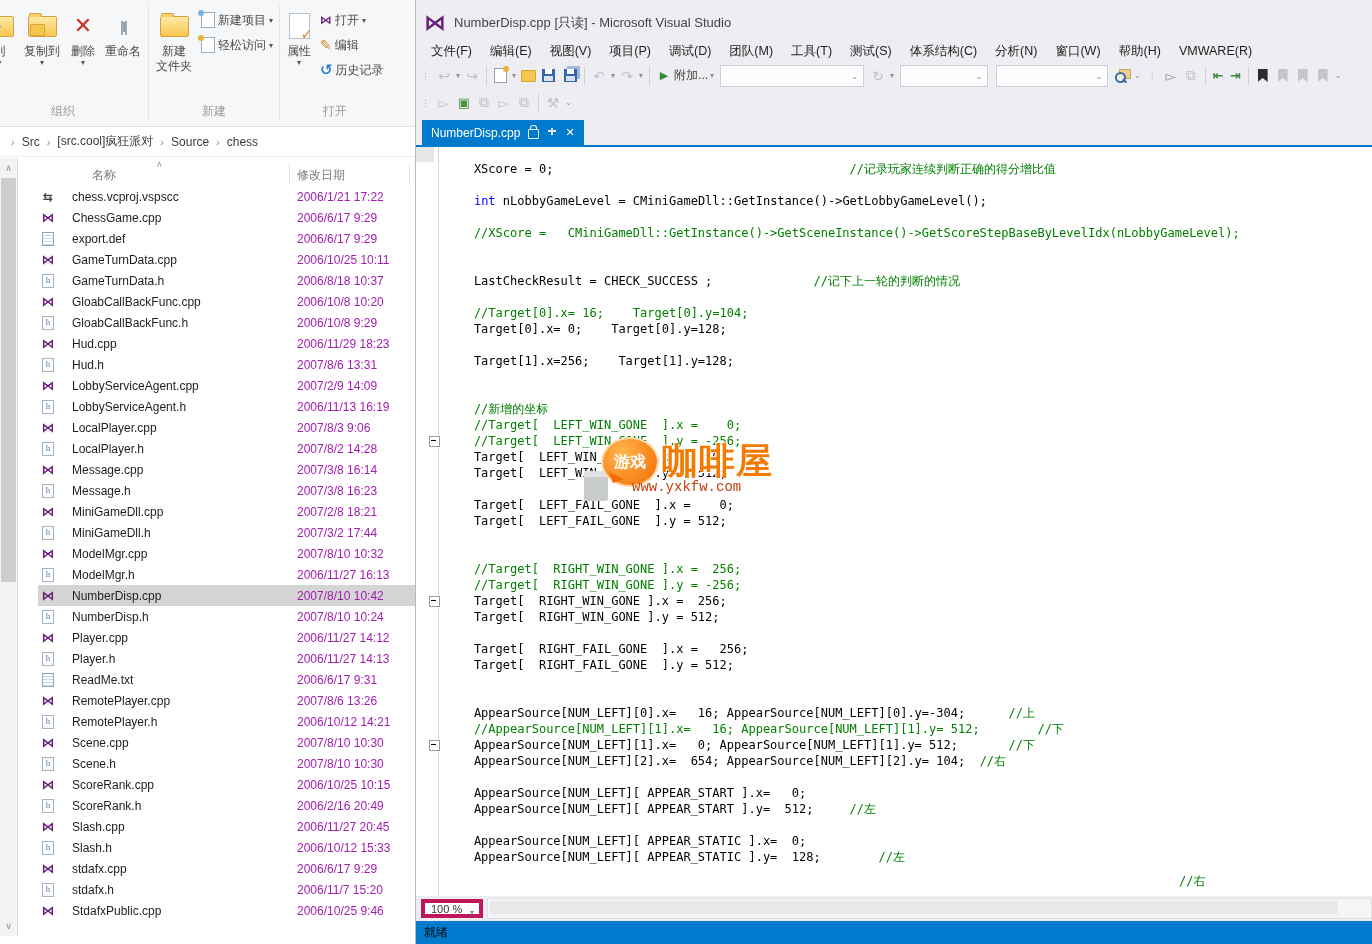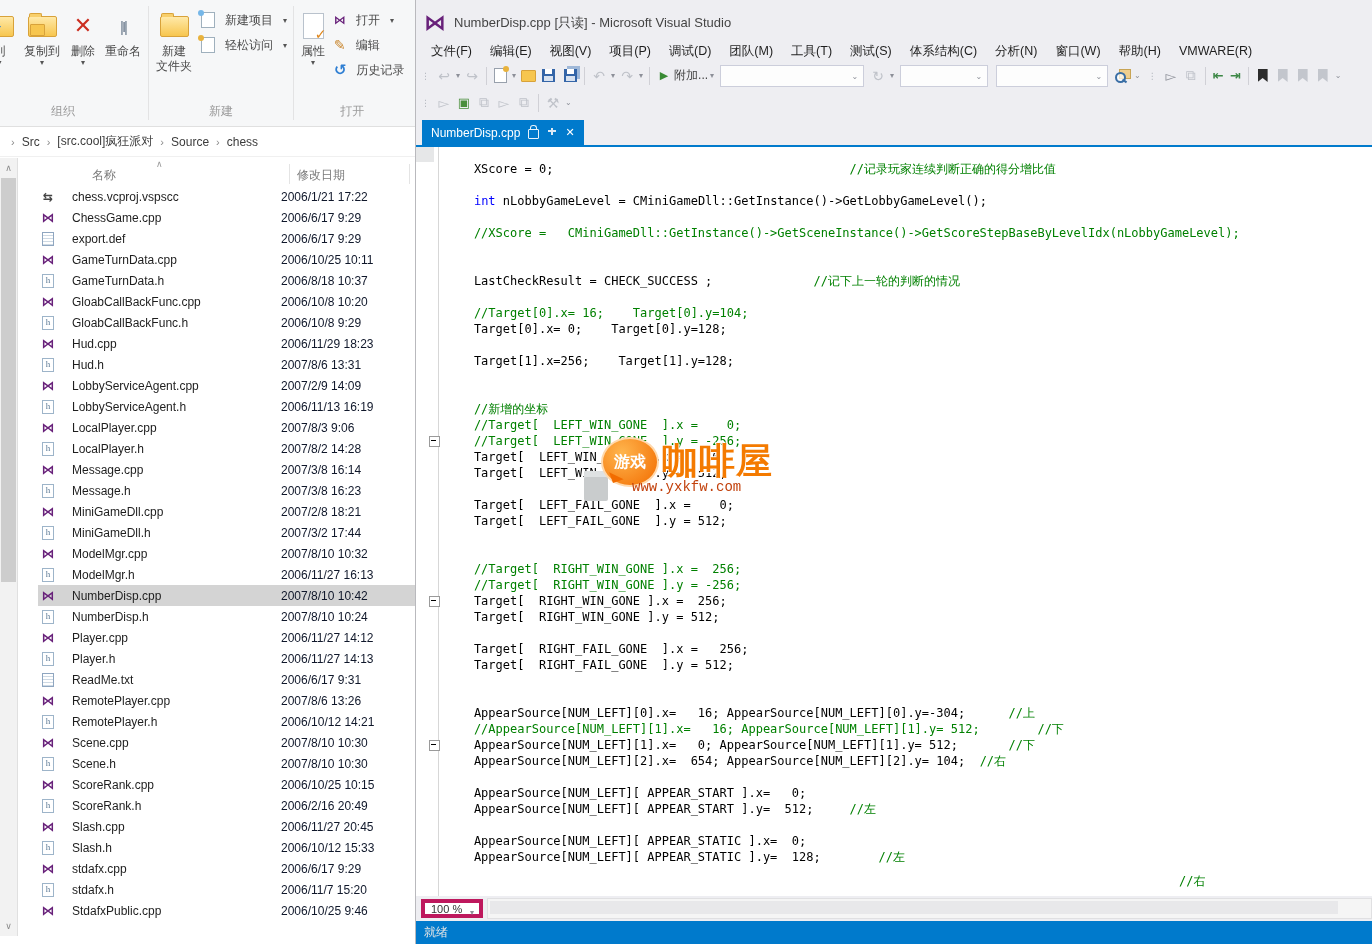--- a/index.html
+++ b/index.html
@@ -13,21 +13,21 @@
           display:flex;align-items:stretch;overflow:hidden;}
   .rgroup{display:flex;flex-direction:column;justify-content:space-between;padding:4px 2px 2px;}
   .ritems{display:flex;align-items:flex-start;}
   .rlabel{text-align:center;color:#9a9a9a;font-size:12px;padding:3px 0 4px;}
   .rsep{width:1px;background:#e3e3e4;margin:6px 0;}
   .rbtn{display:flex;flex-direction:column;align-items:center;padding:4px 5px 0;color:#4a4a4a;
         font-size:12px;line-height:15px;text-align:center;}
   .ric{height:36px;display:flex;align-items:center;justify-content:center;}
   .rcaret{font-size:8px;color:#555;line-height:7px;height:7px;}
   .rsmcol{display:flex;flex-direction:column;justify-content:flex-start;padding-top:6px;gap:5px;}
-  .rsm{display:flex;align-items:center;gap:10px;font-size:12px;color:#4a4a4a;height:20px;padding:0 4px;}
+  .rsm{display:flex;align-items:center;gap:3px;font-size:12px;color:#4a4a4a;height:20px;padding:0 4px;}
   .rsm .rcaret{height:auto;}
   .folder{width:27px;height:19px;background:linear-gradient(#ffe9a8,#f7c64f);border:1px solid #d8a23a;
           border-radius:2px;position:relative;}
   .folder:before{content:"";position:absolute;top:-4px;left:0;width:11px;height:3px;background:#f8cf6b;
           border:1px solid #d8a23a;border-bottom:none;border-radius:2px 2px 0 0;}
   .folder-sm{width:13px;height:10px;background:#f7c64f;border:1px solid #d8a23a;border-radius:1px;}
   .arrow-blue{color:#2f7fd3;font-weight:bold;font-size:15px;position:absolute;}
   .redx{color:#cb2e20;font-size:22px;font-weight:bold;line-height:22px;}
   .renic{color:#6b7a8c;font-size:15px;letter-spacing:-2px;}
   .checkdoc{width:19px;height:24px;background:#fff;border:1px solid #b9c2cc;position:relative;}
@@ -51,21 +51,21 @@
   #listhead .h-name{position:absolute;left:8px;top:4px;margin-left:46px;}
   #listhead .h-date{position:absolute;left:259px;top:4px;}
   #listhead .h-sort{position:absolute;left:118px;top:-4px;color:#9a9a9a;font-size:9px;}
   #listhead .h-div1{position:absolute;left:251px;top:1px;width:1px;height:20px;background:#e4e4e4;}
   #listhead .h-div2{position:absolute;left:371px;top:1px;width:1px;height:20px;background:#e4e4e4;}
   #filelist{left:38px;top:186px;width:377px;}
   .frow{height:21px;display:flex;align-items:center;font-size:12px;color:#1e1e1e;position:relative;}
   .frow.sel{background:#d4d4d4;}
   .ficon{width:16px;margin-left:2px;display:flex;align-items:center;justify-content:center;height:16px;}
   .fname{margin-left:16px;white-space:nowrap;text-align:right;}
-  .fdate{position:absolute;left:243px;color:#0f172a;white-space:nowrap;}
+  .fdate{position:absolute;left:259px;color:#a21caf;white-space:nowrap;}
   .cppic{color:#68217a;font-weight:bold;font-size:13px;}
   .hic{width:10px;height:12px;border:1px solid #9db4c9;font-size:9px;color:#5a7894;text-align:center;
        line-height:11px;background:#fff;font-family:"Liberation Serif",serif;}
   .docic{width:10px;height:12px;border:1px solid #8fa6c0;background:
        repeating-linear-gradient(#ffffff 0px,#ffffff 2px,#9db4c9 3px);}
   .sccic{color:#444;font-size:12px;font-weight:bold;}
 
   
   #vs{left:415px;top:0;width:957px;height:944px;background:#eeeef2;border-left:1px solid #b9b9bd;box-sizing:border-box;}
   #vs-title{left:8px;top:10px;display:flex;align-items:center;gap:8px;font-size:13px;color:#444;}
@@ -137,21 +137,21 @@
         letter-spacing:1px;text-shadow:1px 1px 0 #fff,-1px -1px 0 #fff;font-family:"Liberation Sans",sans-serif;}
   #wm-url{position:absolute;left:48px;top:44px;font-size:14px;color:#c2410c;font-family:Liberation Mono, monospace;}
 
   
   #bottomstrip{left:0;top:896px;width:957px;height:25px;background:#eeeef2;display:flex;align-items:center;}
   #zoomcombo{width:62px;height:19px;border:4px solid #be185d;background:#fff;margin-left:5px;position:relative;
         font-size:11px;color:#333;display:flex;align-items:center;padding-left:6px;box-sizing:border-box;}
   #zoomcombo .tcaret{position:absolute;right:3px;top:5px;}
   #hscroll{flex:1;height:19px;background:#f5f5f5;border:1px solid #e0e0e2;margin:0 1px 0 4px;position:relative;}
   #hscroll .hthumb{position:absolute;left:2px;top:2px;height:13px;width:96%;background:#e8e8ea;}
-  #statusbar{left:0;top:921px;width:957px;height:23px;background:#007acc;color:#e5e5e5;font-size:12px;
+  #statusbar{left:0;top:921px;width:957px;height:23px;background:#007acc;color:#000000;font-size:12px;
         display:flex;align-items:center;padding-left:8px;box-sizing:border-box;}
 </style>
 </head>
 <body>
 
 <div class="abs" id="explorer">
 
   <div class="abs" id="ribbon">
     <div class="rgroup" style="margin-left:-22px;">
       <div class="ritems">

